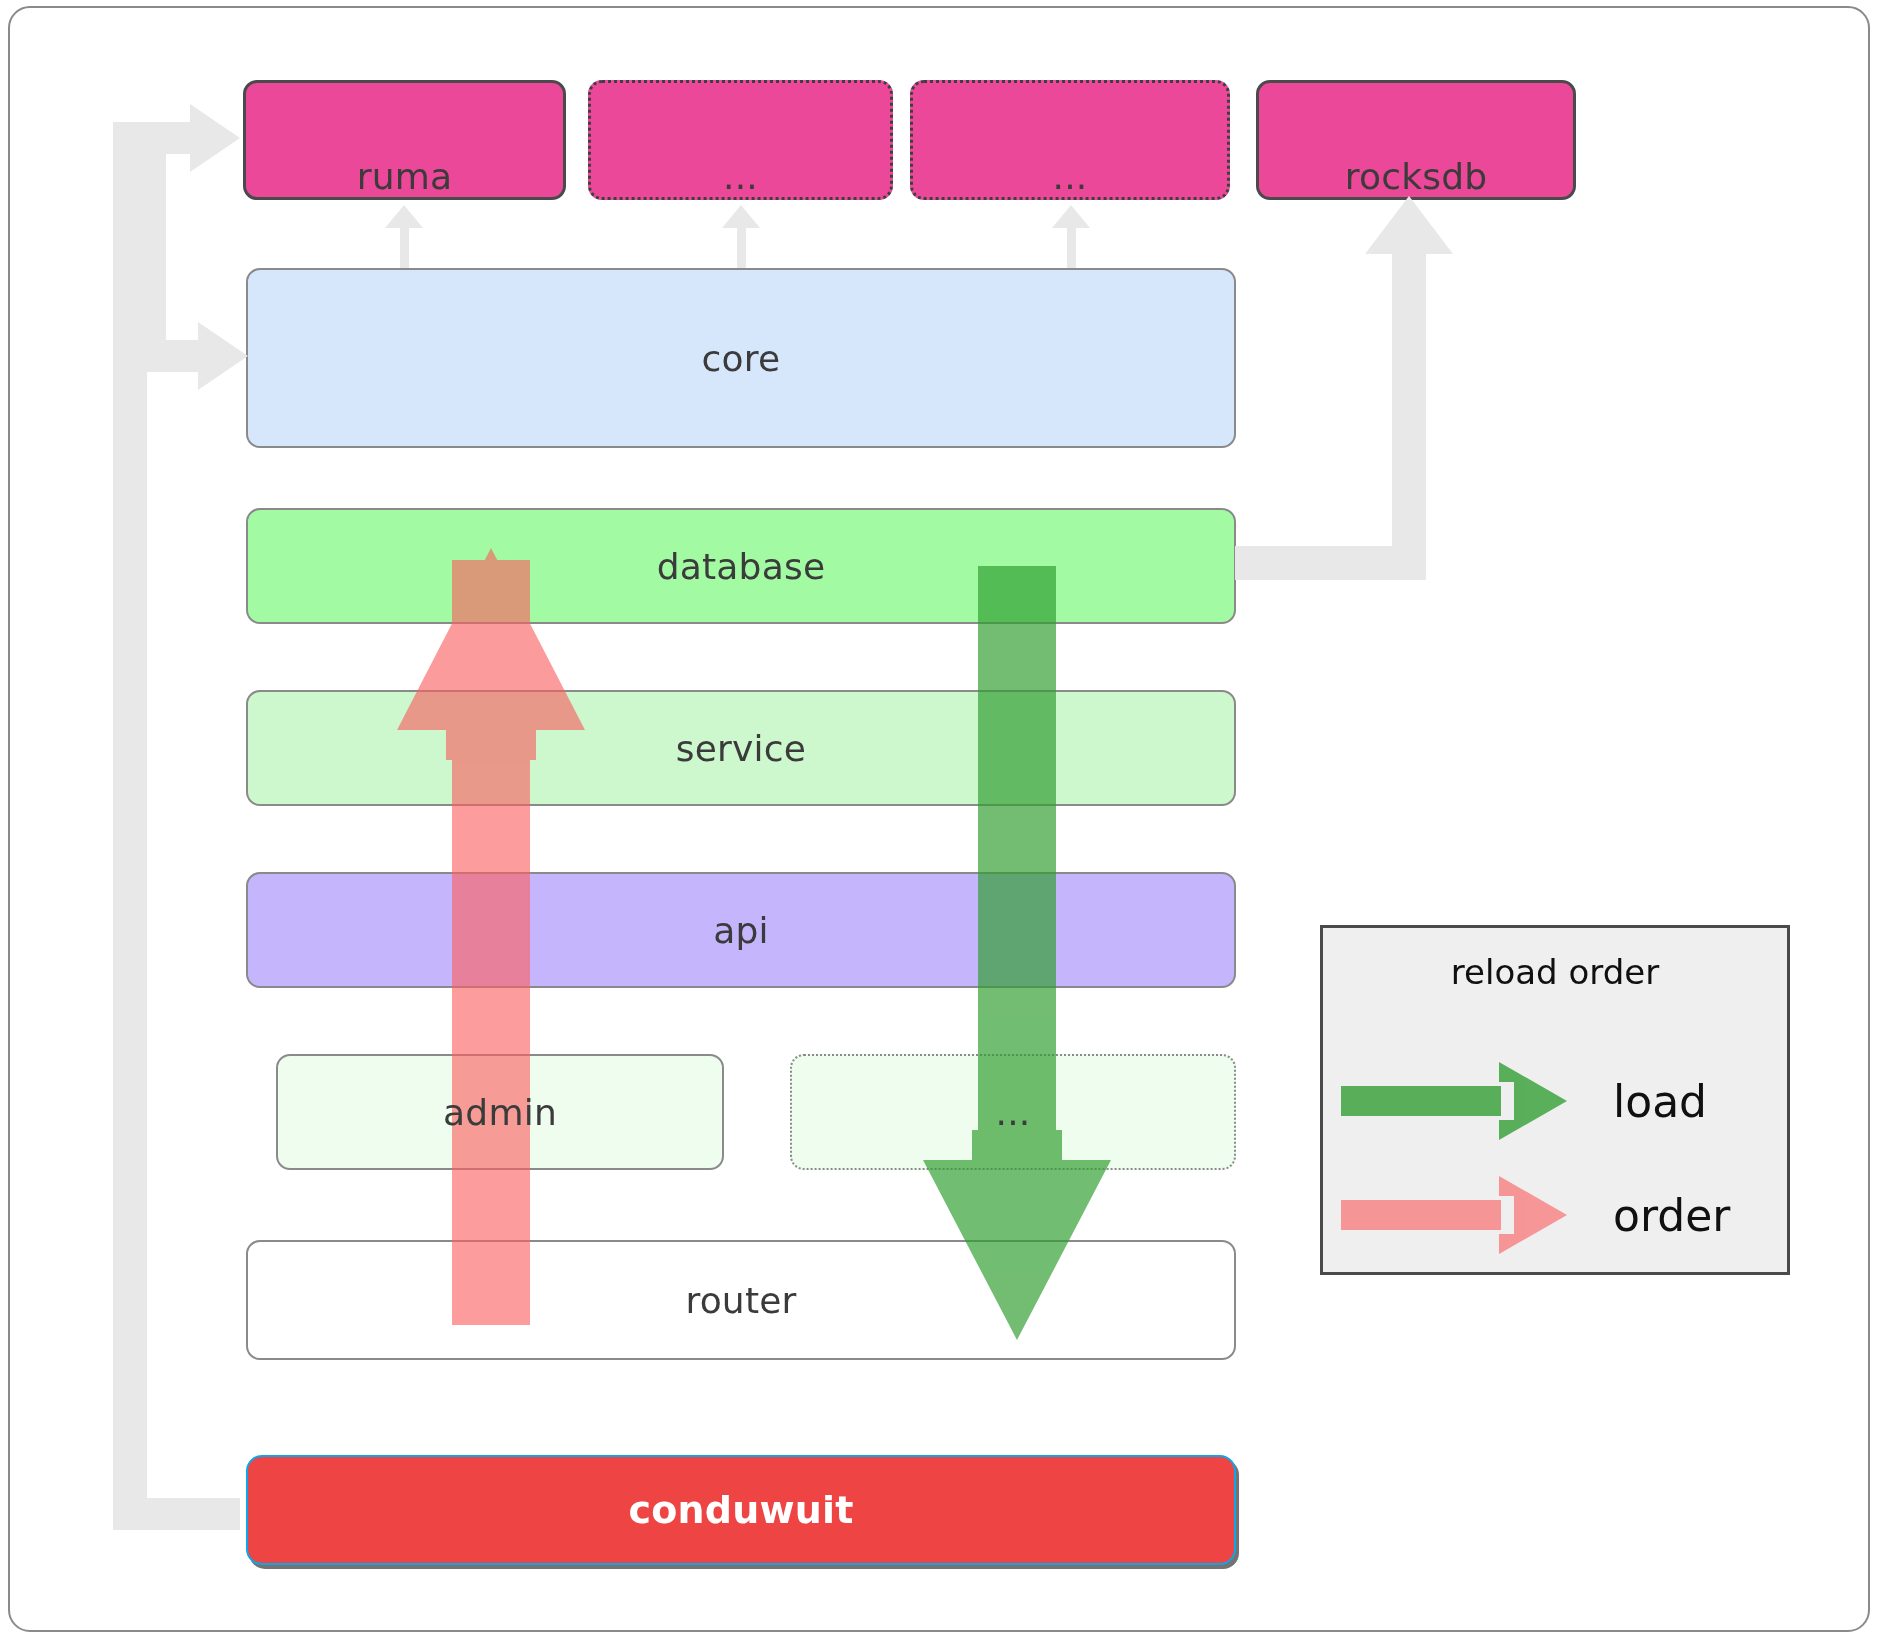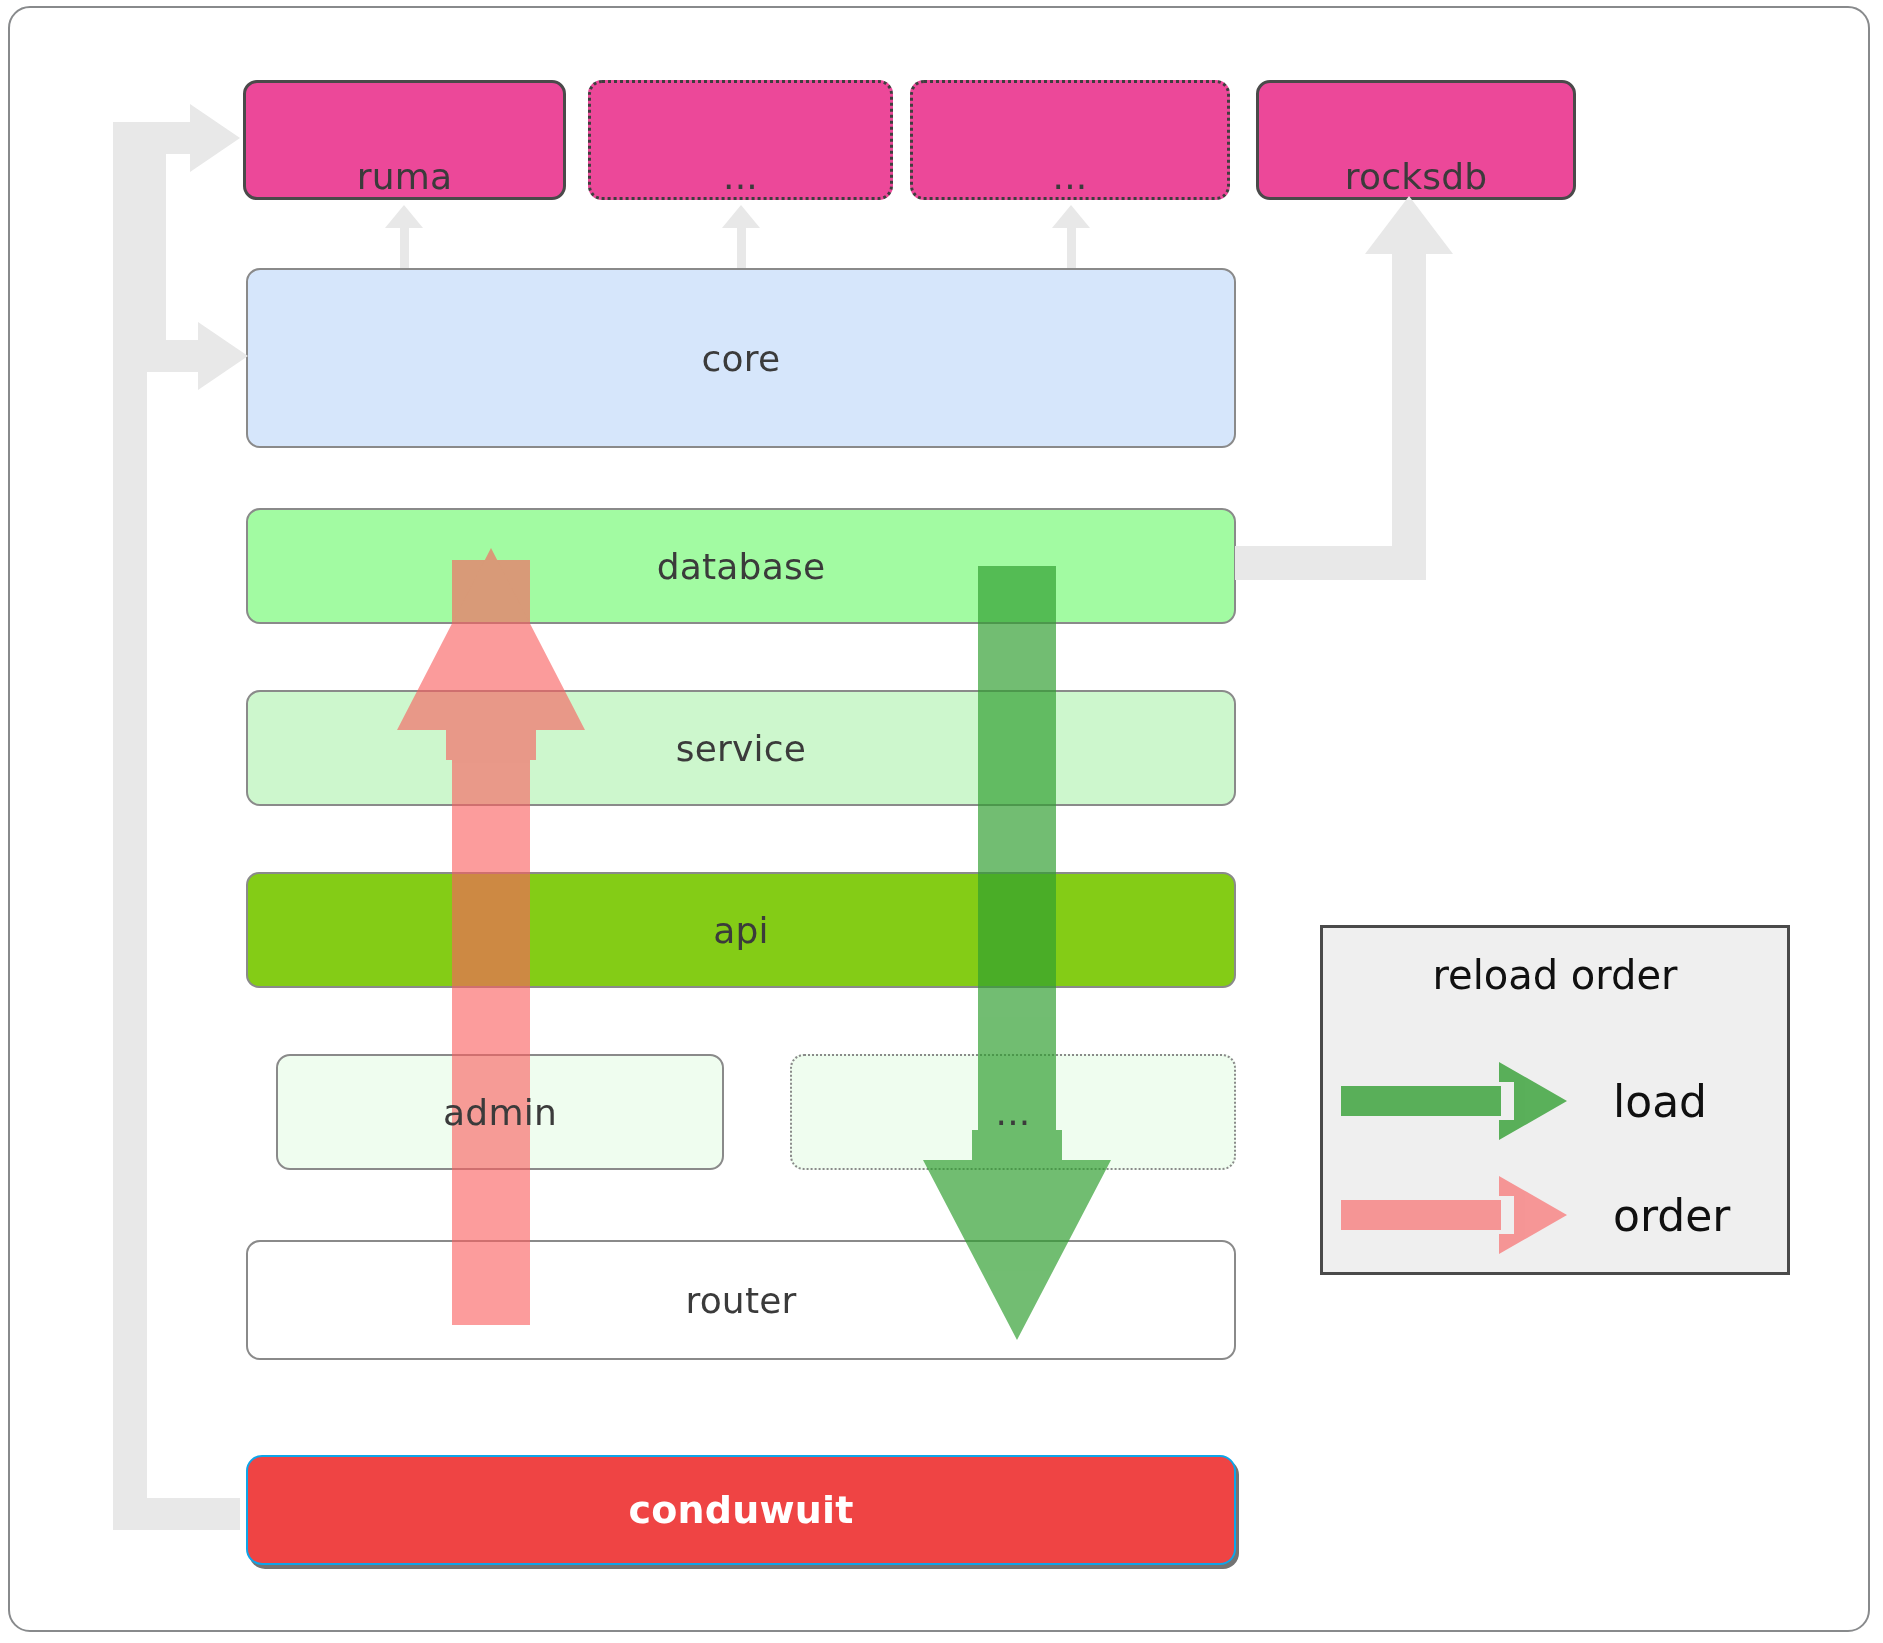--- a/index.html
+++ b/index.html
@@ -25,40 +25,40 @@
 
   .solid-dark{border:3px solid #4a4a4a;}
   .solid-gray{border:2px solid #8a8a8a;}
   .dotted-dark{border:3px dotted #3f3f3f;}
   .dotted-gray{border:2px dotted #8a8a8a;}
 
   .orange{background:#ec4899;align-items:flex-end;}
   .blue{background:#d6e6fb;}
   .g1{background:#a2fba2;}
   .g2{background:#cdf7cd;}
-  .g3{background:#84cc16;border-radius:13px;}
+  .g3{background:#c4b5fd;}
   .g4{background:#effdef;}
   .white{background:#ffffff;}
   .navy{background:#ef4444;color:#ffffff;font-weight:bold;border:2px solid #0ea5e9;
         box-shadow:3px 4px 0 rgba(0,0,0,.55);text-align:center;}
 
   
   .layer{position:absolute;left:0;top:0;width:1883px;height:1643px;pointer-events:none;}
   #connectors{z-index:1;}
   #bigarrows{z-index:2;}
 
   
   #legend{
     position:absolute;left:1320px;top:925px;width:470px;height:350px;
     background:#efefef;border:3px solid #4a4a4a;box-sizing:border-box;
     z-index:4;
   }
   #legend .title{
     position:absolute;left:0;right:0;top:24px;text-align:center;
-    font-size:40px;color:#101010;
+    font-size:34px;color:#101010;
   }
   .legend-row{position:absolute;left:0;width:470px;height:86px;}
   .legend-row .swatch{position:absolute;left:16px;top:0;width:250px;height:86px;}
   .legend-row .text{position:absolute;left:290px;top:18px;font-size:44px;color:#101010;}
   #legend-load{top:130px;}
   #legend-unload{top:244px;}
 </style>
 </head>
 <body>
 

